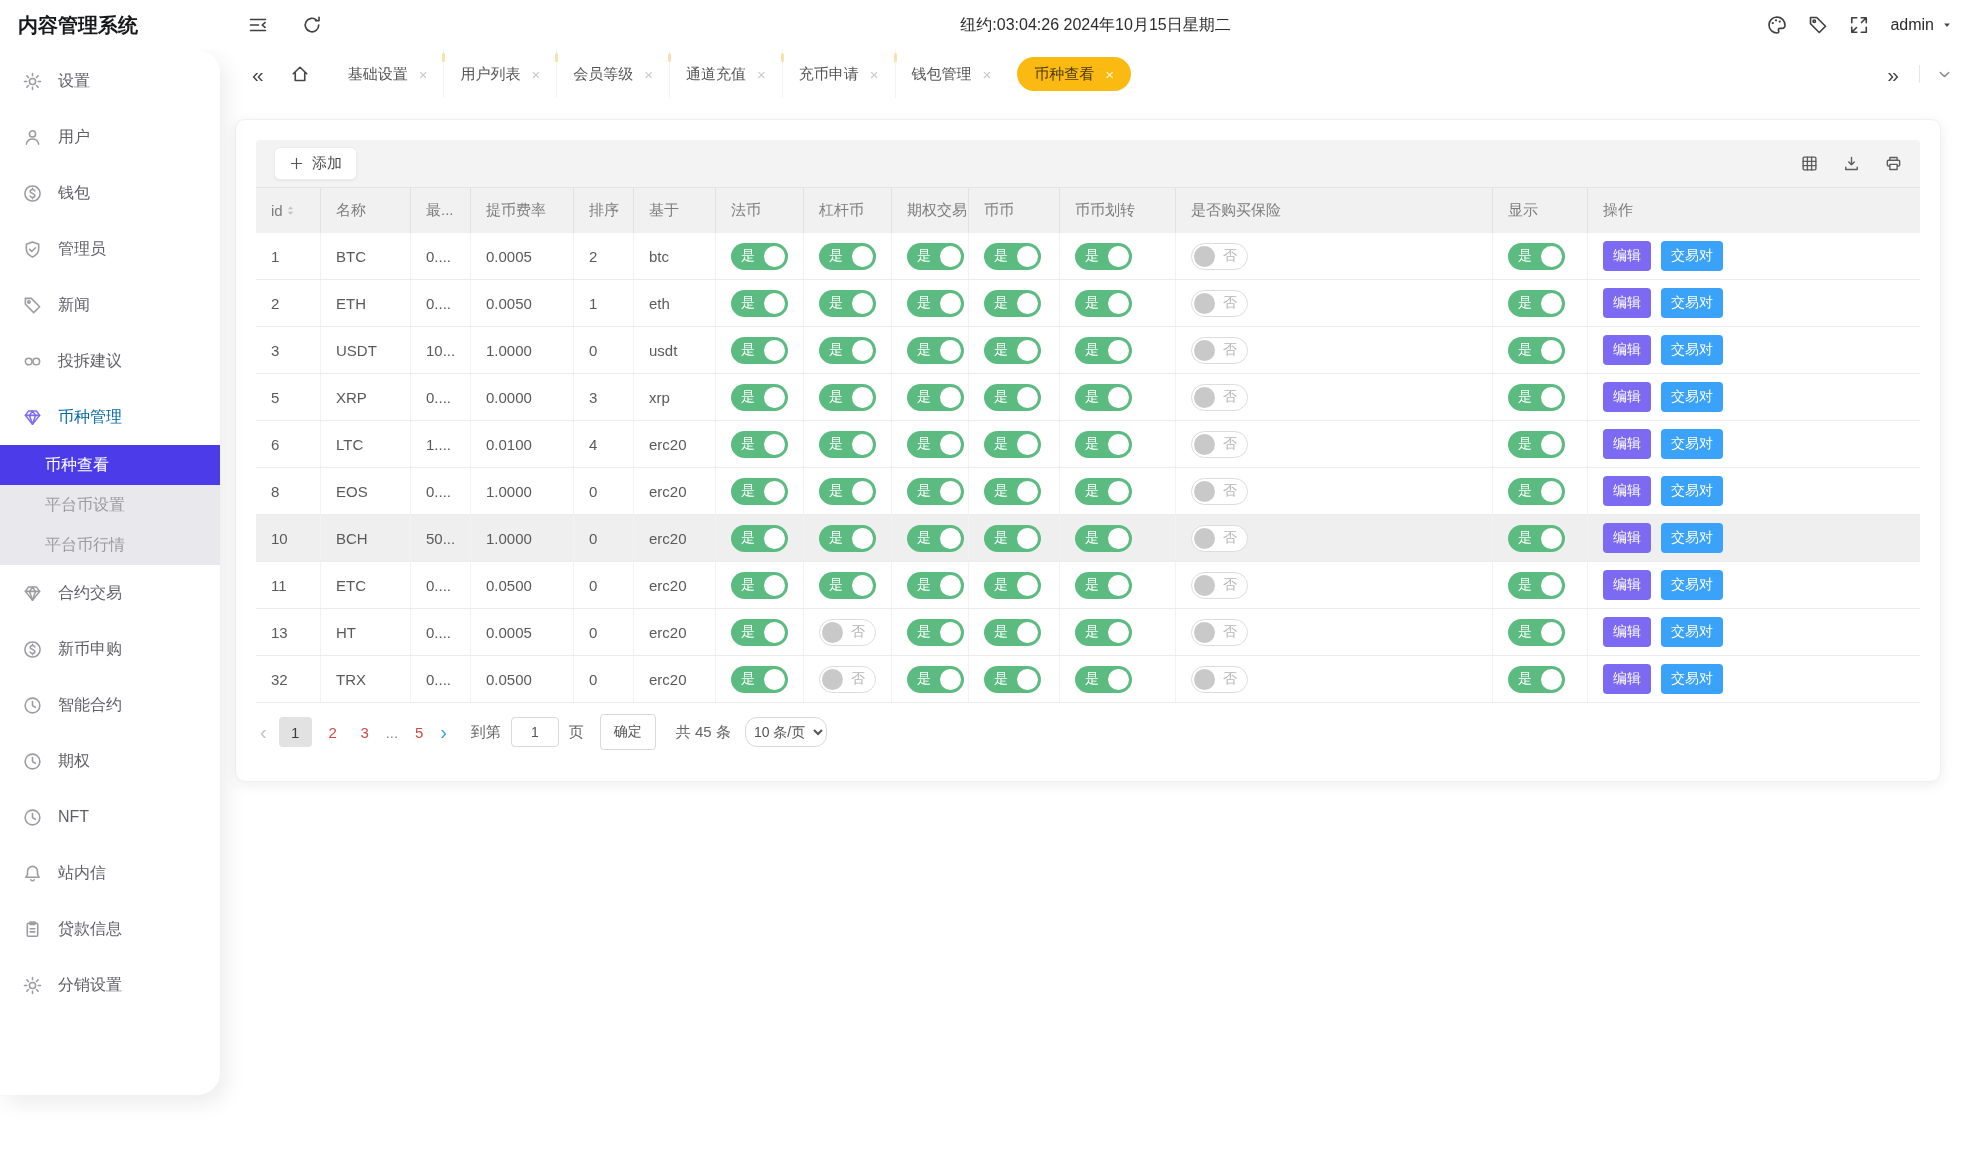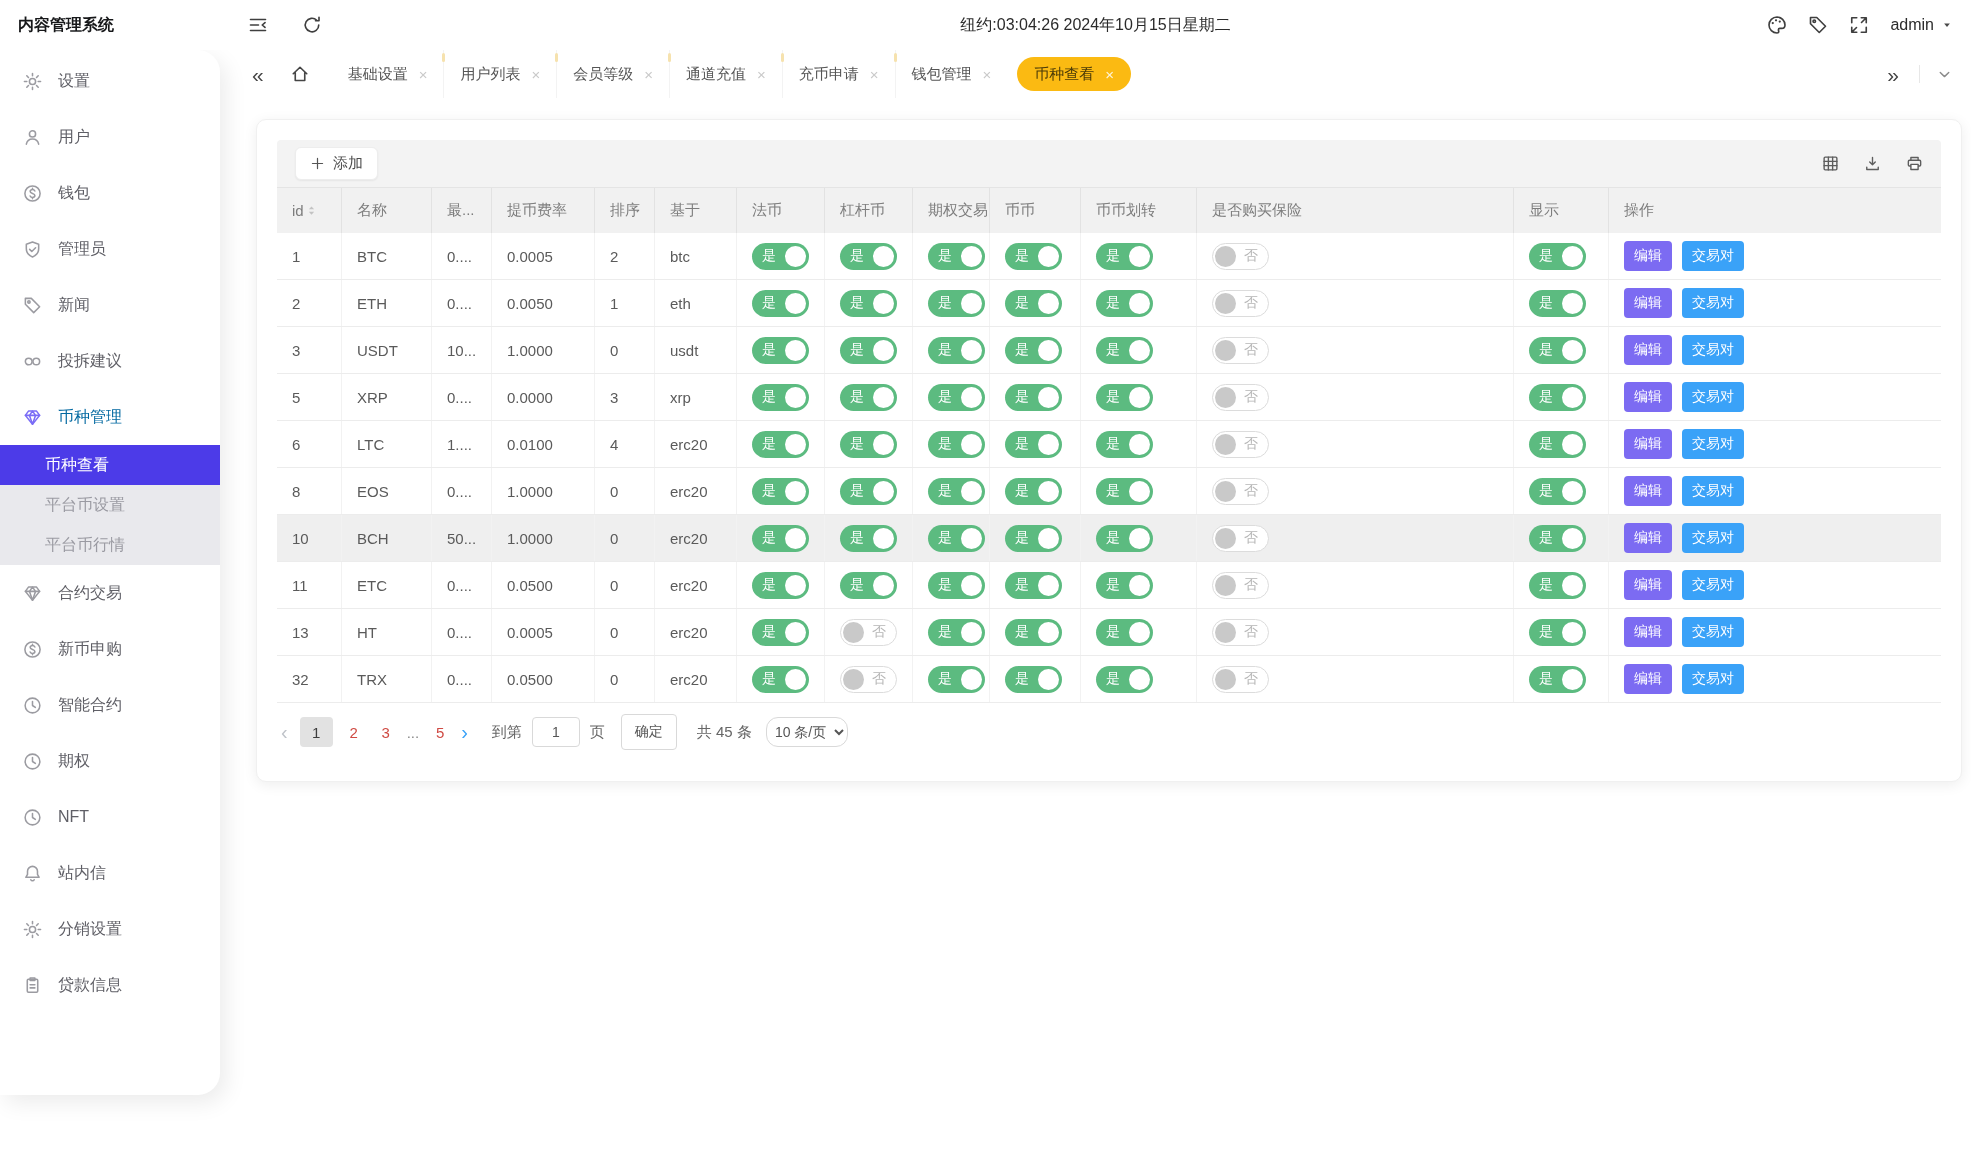--- a/index.html
+++ b/index.html
@@ -2,21 +2,21 @@
 <html><head>
 <meta charset="utf-8">
 <style>
   *{margin:0;padding:0;box-sizing:border-box}
   body{width:1971px;height:1159px;position:relative;overflow:hidden;background:#fff;
        font-family:"Liberation Sans","DejaVu Sans",sans-serif;color:#333}
   svg{display:block;width:100%;height:100%}
 
   
   .topbar{position:absolute;top:0;left:0;right:0;height:50px;background:#fff;z-index:5}
-  .logo{position:absolute;left:18px;top:0;height:50px;line-height:50px;font-size:16px;font-weight:bold;color:#17181a}
+  .logo{position:absolute;left:18px;top:0;height:50px;line-height:50px;font-size:20px;font-weight:bold;color:#17181a}
   .tb-left{position:absolute;left:248px;top:0;height:50px;display:flex;align-items:center;gap:34px}
   .tb-icon{width:20px;height:20px;color:#3f3f3f;cursor:pointer}
   .clock{position:absolute;left:220px;right:0;top:0;height:50px;line-height:50px;text-align:center;
          font-size:16px;color:#2b2b2b;pointer-events:none}
   .tb-right{position:absolute;right:18px;top:0;height:50px;display:flex;align-items:center;gap:21px;background:#fff}
   .admin{display:flex;align-items:center;gap:7px;font-size:16px;color:#2b2b2b;cursor:pointer}
   .caret{width:12px;height:12px;color:#4a4a4a}
 
   
   .tabbar{position:absolute;top:50px;left:220px;right:0;height:48px;display:flex;align-items:center;padding-left:28px}
@@ -42,21 +42,21 @@
            border-radius:0 22px 22px 0;box-shadow:6px 8px 22px rgba(0,0,0,.08);padding-top:3px}
   .side-item{height:56px;display:flex;align-items:center;padding-left:23px;gap:16px;font-size:16px;color:#5f5f66;cursor:pointer}
   .s-icon{width:19px;height:19px;color:#9b9ba1;flex:none}
   .side-item.accent{color:#0369a1}
   .side-item.accent .s-icon{color:#7A6CF6}
   .sub-group{background:#e9e9ed}
   .sub-item{height:40px;display:flex;align-items:center;padding-left:45px;font-size:16px;color:#9a9aa2;cursor:pointer}
   .sub-item.active{background:#4C3BE8;color:#fff;font-weight:500}
 
   
-  .card{position:absolute;left:256px;top:119px;width:1706px;background:#fff;border:1px solid #f0f0f0;
+  .card{position:absolute;left:235px;top:119px;width:1706px;background:#fff;border:1px solid #f0f0f0;
         border-radius:10px;box-shadow:0 3px 14px rgba(0,0,0,.07);padding:20px}
   .toolbar{height:48px;background:#f3f3f3;border-radius:4px 4px 0 0;display:flex;align-items:center;
            padding:0 18px;border-bottom:1px solid #e4e4e4}
   .add-btn{height:33px;background:#fff;border:1px solid #ededed;border-radius:6px;display:flex;align-items:center;
            gap:8px;padding:0 14px;font-size:15px;color:#4c4c4c;cursor:pointer;box-shadow:0 1px 2px rgba(0,0,0,.06)}
   .plus{width:15px;height:15px;color:#555}
   .tool-right{margin-left:auto;display:flex;align-items:center;gap:25px}
   .tool-icon{width:17px;height:17px;color:#5d5d5d;cursor:pointer}
 
   
@@ -326,34 +326,34 @@
           <svg viewBox="0 0 16 16" fill="none" stroke="currentColor" stroke-width="1.3" stroke-linecap="round" stroke-linejoin="round">
             <path d="M8 2a4.2 4.2 0 0 0-4.2 4.2v2.6L2.4 11.2h11.2L12.2 8.8V6.2A4.2 4.2 0 0 0 8 2z"></path>
             <path d="M6.6 13.2a1.5 1.5 0 0 0 2.8 0"></path>
           </svg>
         </span>
         <span class="s-label">站内信</span>
       </div>
       <div class="side-item">
         <span class="s-icon">
           <svg viewBox="0 0 16 16" fill="none" stroke="currentColor" stroke-width="1.3" stroke-linecap="round" stroke-linejoin="round">
+            <rect x="3.6" y="2.8" width="8.8" height="10.8" rx="1"></rect>
+            <path d="M6 1.6h4v2.2H6zM6 7.4h4M6 10h4"></path>
+          </svg>
+        </span>
+        <span class="s-label">贷款信息</span>
+      </div>
+      <div class="side-item">
+        <span class="s-icon">
+          <svg viewBox="0 0 16 16" fill="none" stroke="currentColor" stroke-width="1.3" stroke-linecap="round" stroke-linejoin="round">
             <circle cx="8" cy="8" r="2.6"></circle>
             <path d="M8 1.2v2M8 12.8v2M1.2 8h2M12.8 8h2M3.2 3.2l1.4 1.4M11.4 11.4l1.4 1.4M12.8 3.2l-1.4 1.4M4.6 11.4l-1.4 1.4"></path>
           </svg>
         </span>
         <span class="s-label">分销设置</span>
-      </div>
-      <div class="side-item">
-        <span class="s-icon">
-          <svg viewBox="0 0 16 16" fill="none" stroke="currentColor" stroke-width="1.3" stroke-linecap="round" stroke-linejoin="round">
-            <rect x="3.6" y="2.8" width="8.8" height="10.8" rx="1"></rect>
-            <path d="M6 1.6h4v2.2H6zM6 7.4h4M6 10h4"></path>
-          </svg>
-        </span>
-        <span class="s-label">贷款信息</span>
       </div>
     </div>
 </div>
 
 <div class="card">
   <div class="toolbar">
     <div class="add-btn">
       <span class="plus">
           <svg viewBox="0 0 16 16" fill="none" stroke="currentColor" stroke-width="1.3" stroke-linecap="round" stroke-linejoin="round">
             <path d="M8 2.6v10.8M2.6 8h10.8"></path>

